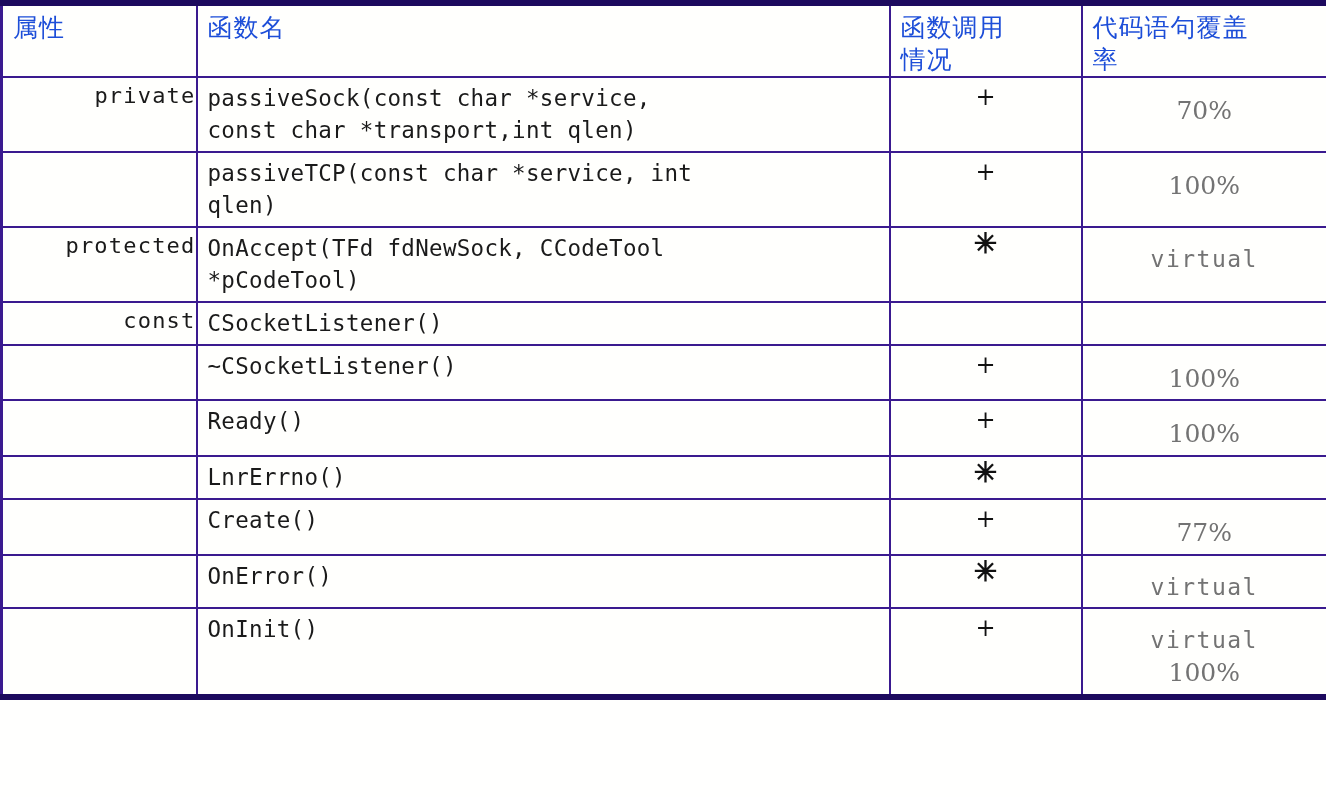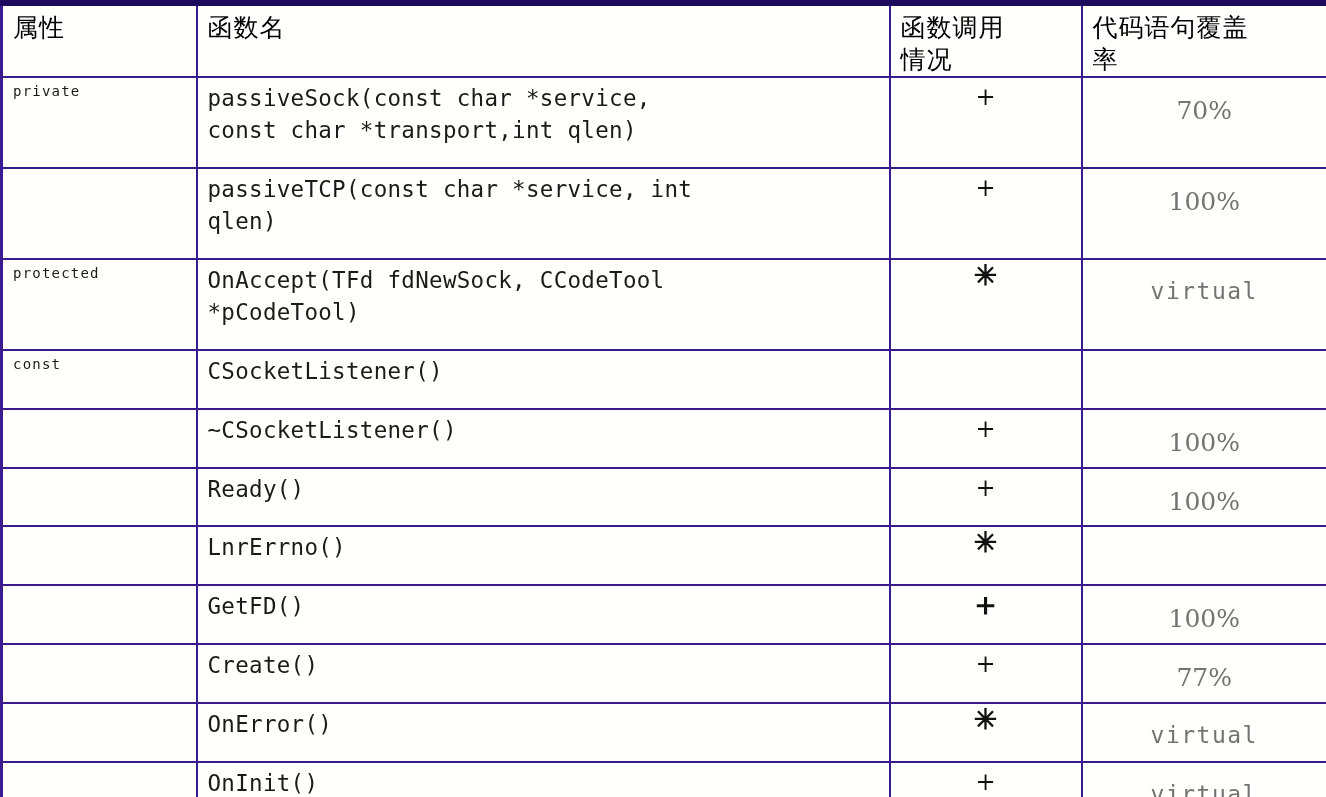--- a/index.html
+++ b/index.html
@@ -48,46 +48,46 @@
   col.c-cov  { width: 246px; }
 
   
   thead th {
     border-bottom: 3px solid #3a1a8f;
     height: 70px;
   }
   .hdr-cell {
     font-family: "DejaVu Serif", serif;
     font-size: 25px;
-    color: #000000;
+    color: #1d4ed8;
     line-height: 1.28;
     padding: 6px 10px 0 10px;
     font-weight: normal;
     letter-spacing: 1px;
   }
   .hdr-left   { text-align: left; }
   .hdr-center { text-align: left; }
 
   
   .attr-cell {
     font-family: "DejaVu Sans Mono", monospace;
-    font-size: 14px;
+    font-size: 22px;
     color: #1a1a1a;
     letter-spacing: 1.2px;
-    text-align: left;
+    text-align: right;
     padding: 5px 0 4px 10px;
     white-space: nowrap;
   }
   .fn-cell {
     font-family: "DejaVu Sans Mono", monospace;
     font-size: 22.5px;
     color: #1a1a1a;
     letter-spacing: 0.3px;
     text-align: left;
-    padding: 5px 4px 20px 10px;
+    padding: 5px 4px 4px 10px;
     line-height: 1.42;
     white-space: pre-wrap;
     word-break: break-word;
   }
   .call-cell {
     font-family: "DejaVu Serif", serif;
     font-size: 24px;
     color: #111111;
     text-align: center;
     padding: 5px 4px 4px 4px;
@@ -273,36 +273,20 @@
             <div class="cov-cell">
               <span class="pct"></span>
             </div>
           </td>
         </tr>
         <tr class="r-h1">
           <td>
             <div class="attr-cell"></div>
           </td>
           <td>
-            <div class="fn-cell">GetFD()</div>
-          </td>
-          <td>
-            <div class="call-cell big-plus">＋</div>
-          </td>
-          <td>
-            <div class="cov-cell">
-              <span class="pct">100%</span>
-            </div>
-          </td>
-        </tr>
-        <tr class="r-h1">
-          <td>
-            <div class="attr-cell"></div>
-          </td>
-          <td>
             <div class="fn-cell">Create()</div>
           </td>
           <td>
             <div class="call-cell">+</div>
           </td>
           <td>
             <div class="cov-cell">
               <span class="pct">77%</span>
             </div>
           </td>

